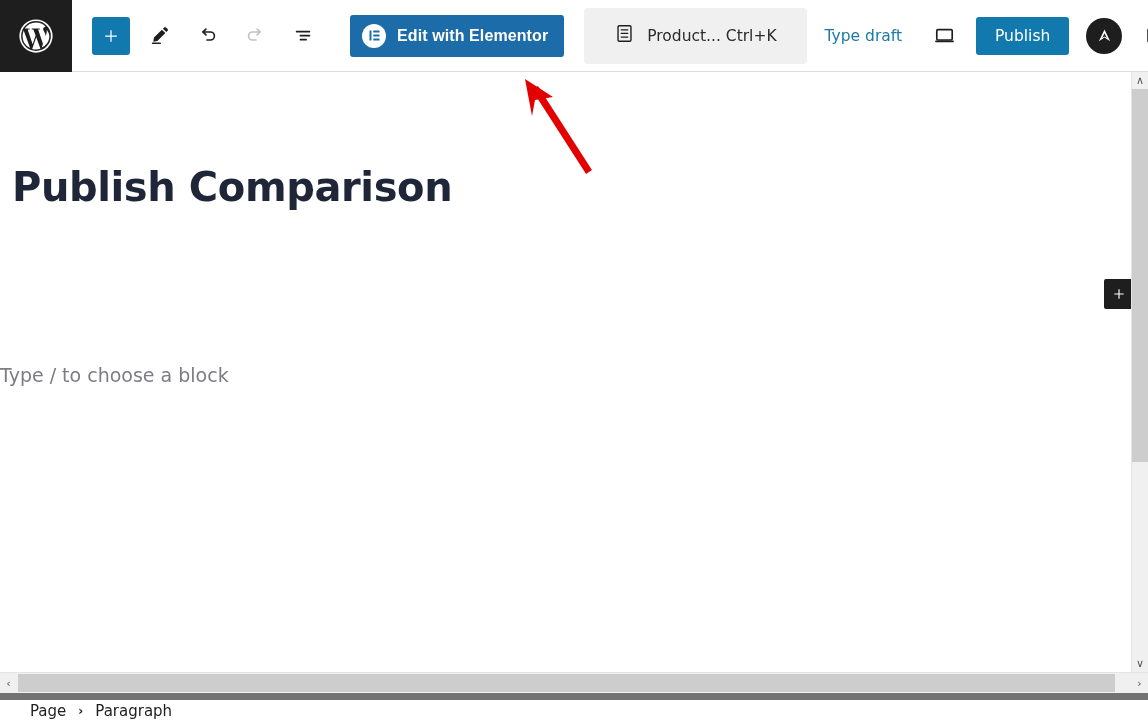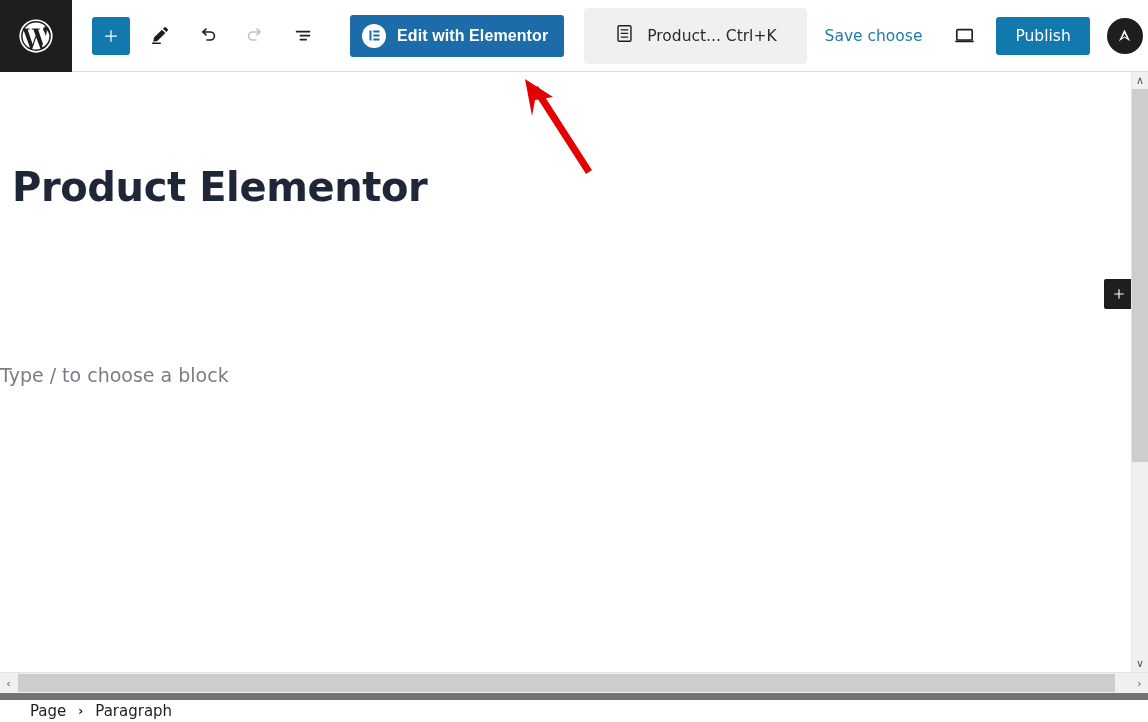--- a/index.html
+++ b/index.html
@@ -396,21 +396,21 @@
           <svg width="21" height="21" viewBox="0 0 24 24" aria-hidden="true">
             <rect x="4.6" y="3.2" width="14.8" height="17.6" rx="1.4" fill="none" stroke="#1e1e1e" stroke-width="1.6"></rect>
             <rect fill="#1e1e1e" x="7.6" y="7" width="8.8" height="1.5" rx=".5"></rect>
             <rect fill="#1e1e1e" x="7.6" y="11.2" width="8.8" height="1.5" rx=".5"></rect>
             <rect fill="#1e1e1e" x="7.6" y="15.4" width="8.8" height="1.5" rx=".5"></rect>
           </svg>
         </span>
         <span class="doc-label">Product... Ctrl+K</span>
       </div>
 
-      <button class="save-draft">Save choose</button>
+      <button class="save-draft">Type draft</button>
 
       <button class="preview-btn">
         <svg width="25" height="25" viewBox="0 0 24 24" aria-hidden="true">
           <rect x="4.6" y="6.3" width="14.8" height="10" rx="1.1" fill="none" stroke="#1e1e1e" stroke-width="1.6"></rect>
           <rect fill="#1e1e1e" x="3" y="16.9" width="18" height="1.5" rx=".7"></rect>
         </svg>
       </button>
 
       <button class="publish-btn">Publish</button>
 
@@ -425,21 +425,21 @@
           <rect x="4.2" y="5.2" width="15.6" height="13.6" rx="1.4" fill="none" stroke="#1e1e1e" stroke-width="1.7"></rect>
           <rect fill="#1e1e1e" x="14.3" y="6.6" width="4.2" height="10.8"></rect>
         </svg>
       </button>
 
     </div>
   </div>
 
   <div class="canvas">
 
-    <div class="post-title">Product Elementor</div>
+    <div class="post-title">Publish Comparison</div>
 
     <div class="block-placeholder">Type / to choose a block</div>
   </div>
 
   <button class="inline-inserter">
     <svg width="16" height="16" viewBox="0 0 24 24" aria-hidden="true">
       <path fill="#ffffff" d="M11.15 5h1.7v6.15H19v1.7h-6.15V19h-1.7v-6.15H5v-1.7h6.15V5Z"></path>
     </svg>
   </button>
 

